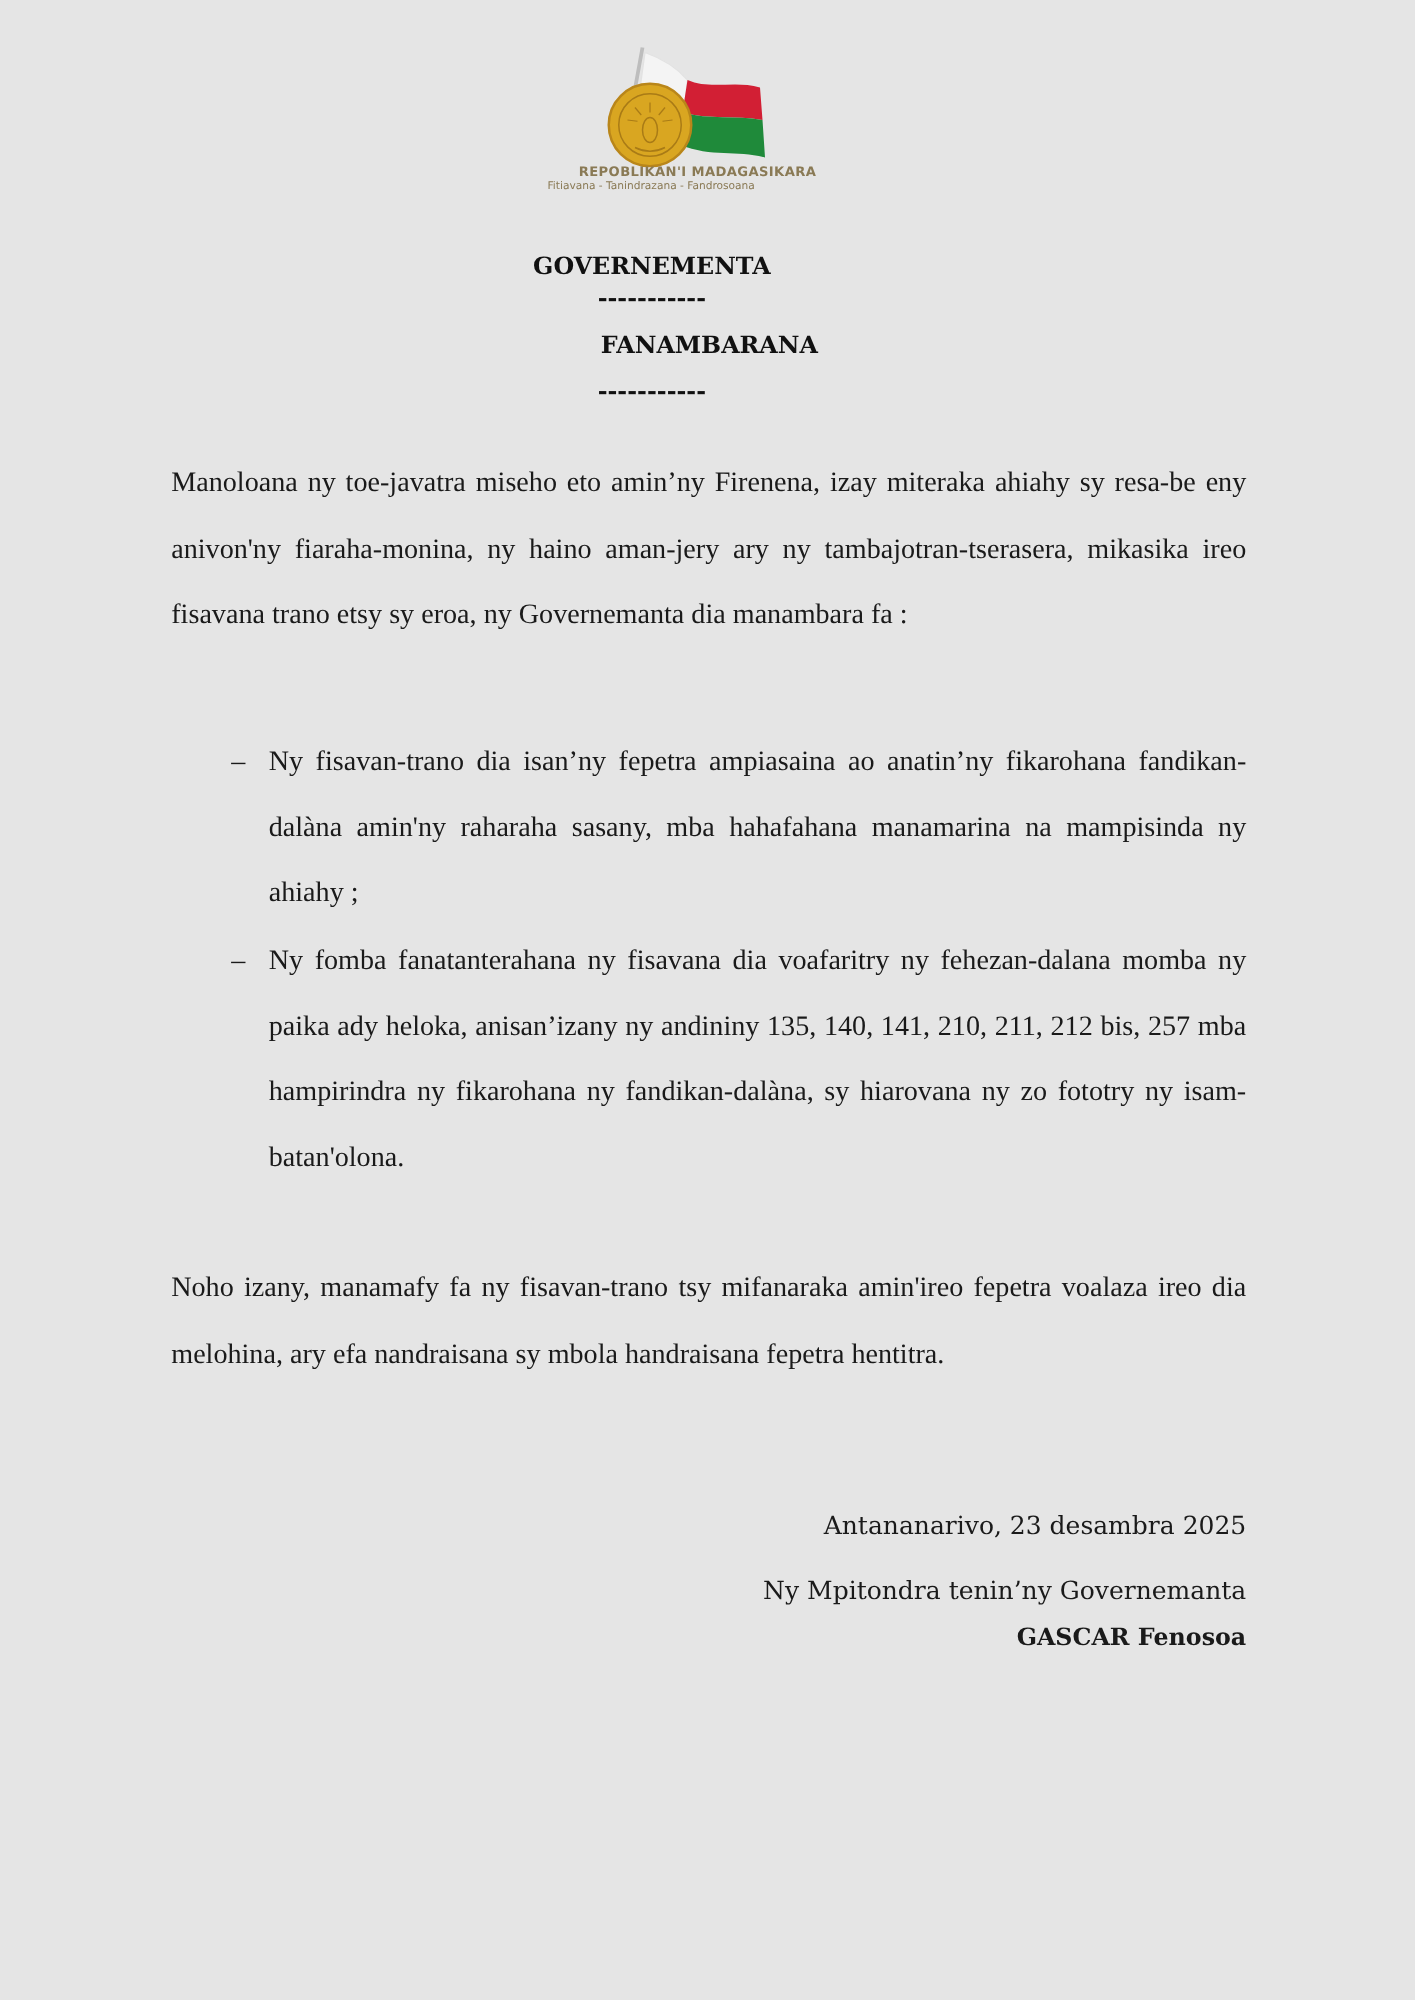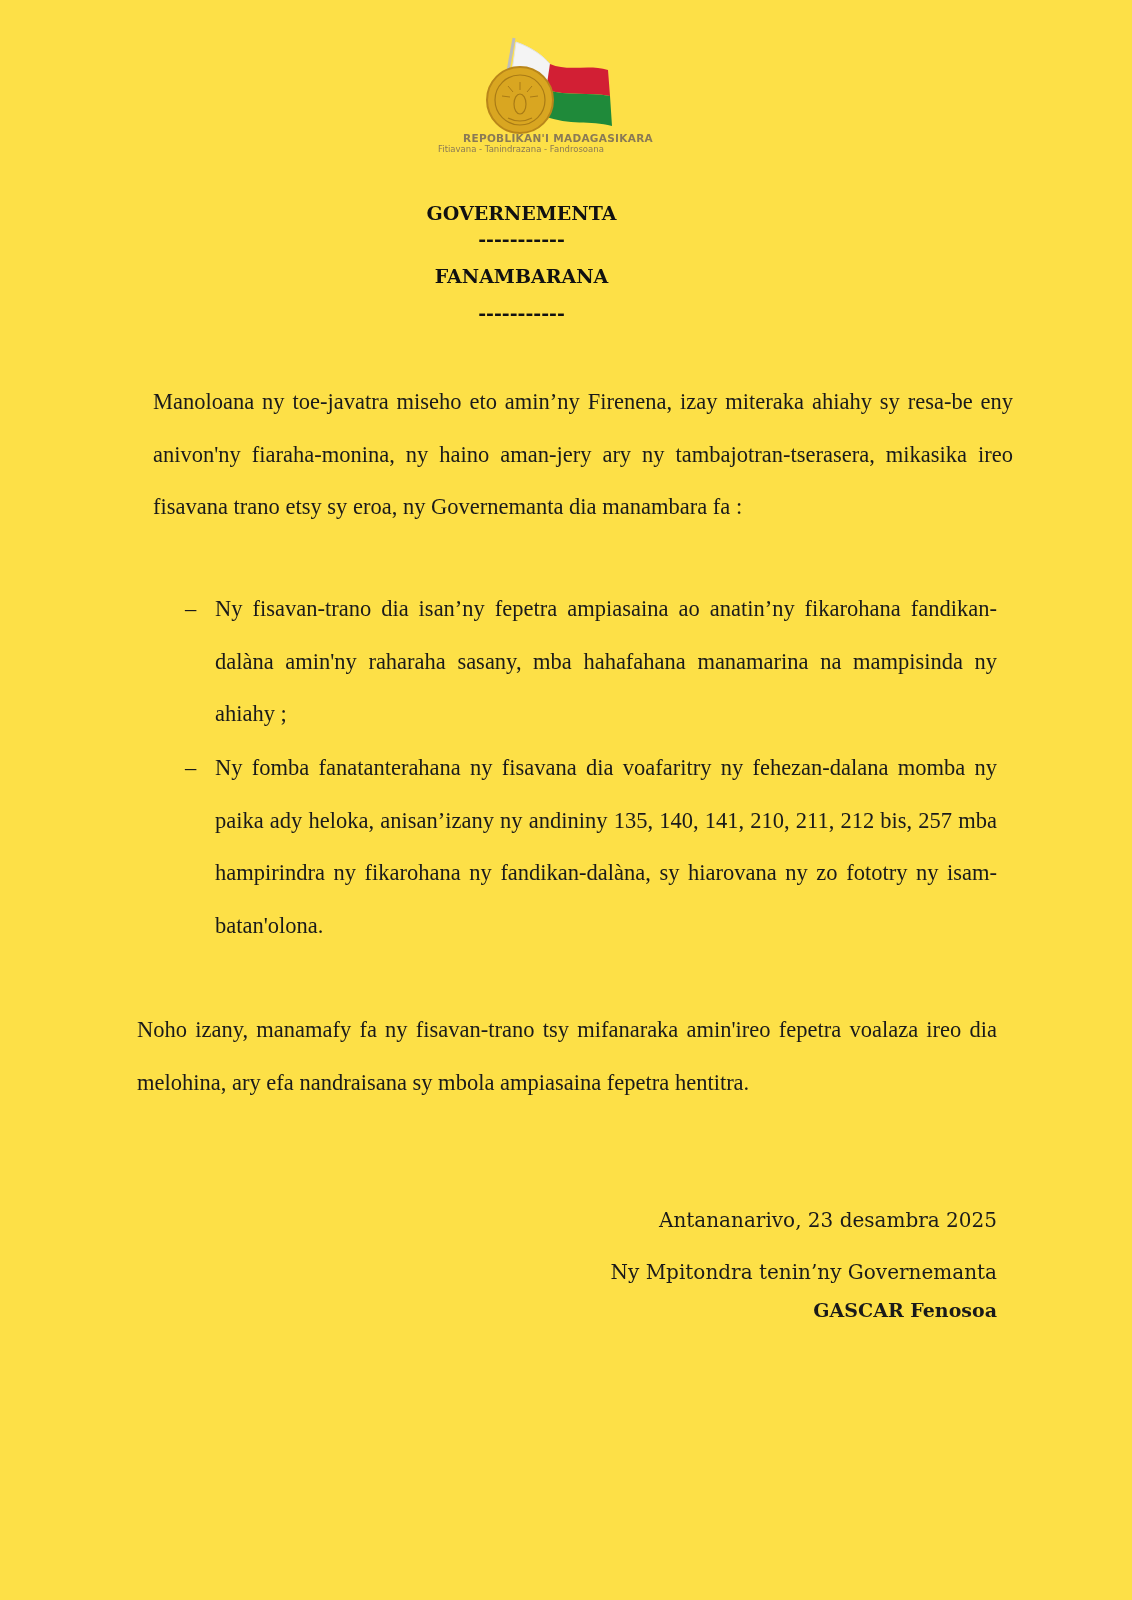--- a/index.html
+++ b/index.html
@@ -1,31 +1,31 @@
 <!DOCTYPE html>
 <html><head>
 <meta charset="utf-8">
 <style>
   html, body { margin: 0; padding: 0; background: #ffffff; }
   body { width: 1132px; height: 1600px; position: relative; overflow: hidden; color: #1a1a1a; }
-  .page { position: absolute; left: 0; top: 0; width: 1132px; height: 1600px; background: #fde047; }
+  .page { position: absolute; left: 0; top: 0; width: 1132px; height: 1600px; background: #e5e5e5; }
 
   
   .logo { position: absolute; left: 438px; top: 34px; width: 240px; height: 124px; }
   .logo svg { display: block; }
   .logo-title { position: absolute; left: 0; top: 98px; width: 240px; text-align: center;
     font-family: "DejaVu Sans", sans-serif; font-weight: bold; font-size: 10.5px; color: #8a7a55; letter-spacing: 0.3px; }
   .logo-motto { position: absolute; left: 0; top: 110px; width: 240px; text-align: left;
     font-family: "DejaVu Sans", sans-serif; font-size: 8.5px; color: #8a7a55; }
 
   .head { position: absolute; left: 0; width: 1043px; text-align: center;
     font-family: "DejaVu Serif", serif; font-weight: bold; font-size: 19px; color: #111; }
   .h1 { top: 202px; }
   .d1 { top: 228px; }
-  .h2 { top: 265px; }
+  .h2 { top: 265px; margin-left: 46px; }
   .d2 { top: 302px; }
 
   .para { position: absolute; left: 137px; width: 860px;
     font-family: "Liberation Serif", serif; font-size: 22.5px; line-height: 52.6px; text-align: justify; color: #1a1a1a; }
   .p1 { top: 360px; }
   .p2 { top: 1004px; }
 
   .list { position: absolute; left: 137px; width: 860px; margin: 0; padding: 0; list-style: none; }
   .list li { position: relative; padding-left: 78px;
     font-family: "Liberation Serif", serif; font-size: 22.5px; line-height: 52.6px; text-align: justify; color: #1a1a1a; }
@@ -70,34 +70,34 @@
     </svg>
     <div class="logo-title">REPOBLIKAN'I MADAGASIKARA</div>
     <div class="logo-motto">Fitiavana - Tanindrazana - Fandrosoana</div>
   </div>
 
   <div class="head h1">GOVERNEMENTA</div>
   <div class="head d1">-----------</div>
   <div class="head h2">FANAMBARANA</div>
   <div class="head d2">-----------</div>
 
-  <p class="para p1" style="margin:16px;">Manoloana ny toe-javatra miseho eto amin’ny Firenena, izay miteraka ahiahy sy resa-be eny anivon'ny fiaraha-monina, ny haino aman-jery ary ny tambajotran-tserasera, mikasika ireo fisavana trano etsy sy eroa, ny Governemanta dia manambara fa :</p>
+  <p class="para p1" style="margin:0;">Manoloana ny toe-javatra miseho eto amin’ny Firenena, izay miteraka ahiahy sy resa-be eny anivon'ny fiaraha-monina, ny haino aman-jery ary ny tambajotran-tserasera, mikasika ireo fisavana trano etsy sy eroa, ny Governemanta dia manambara fa :</p>
 
   <ul class="list li1">
     <li>
       <span class="bullet">–</span>
       <span>Ny fisavan-trano dia isan’ny fepetra ampiasaina ao anatin’ny fikarohana fandikan-dalàna amin'ny raharaha sasany, mba hahafahana manamarina na mampisinda ny ahiahy ;</span>
     </li>
   </ul>
   <ul class="list li2">
     <li>
       <span class="bullet">–</span>
       <span>Ny fomba fanatanterahana ny fisavana dia voafaritry ny fehezan-dalana momba ny paika ady heloka, anisan’izany ny andininy 135, 140, 141, 210, 211, 212 bis, 257 mba hampirindra ny fikarohana ny fandikan-dalàna, sy hiarovana ny zo fototry ny isam-batan'olona.</span>
     </li>
   </ul>
 
-  <p class="para p2" style="margin:0;">Noho izany, manamafy fa ny fisavan-trano tsy mifanaraka amin'ireo fepetra voalaza ireo dia melohina, ary efa nandraisana sy mbola ampiasaina fepetra hentitra.</p>
+  <p class="para p2" style="margin:0;">Noho izany, manamafy fa ny fisavan-trano tsy mifanaraka amin'ireo fepetra voalaza ireo dia melohina, ary efa nandraisana sy mbola handraisana fepetra hentitra.</p>
 
   <div class="sig s-date">Antananarivo, 23 desambra 2025</div>
   <div class="sig s-role">Ny Mpitondra tenin’ny Governemanta</div>
   <div class="sig s-name">GASCAR Fenosoa</div>
 
 </div>
 
 </body></html>

